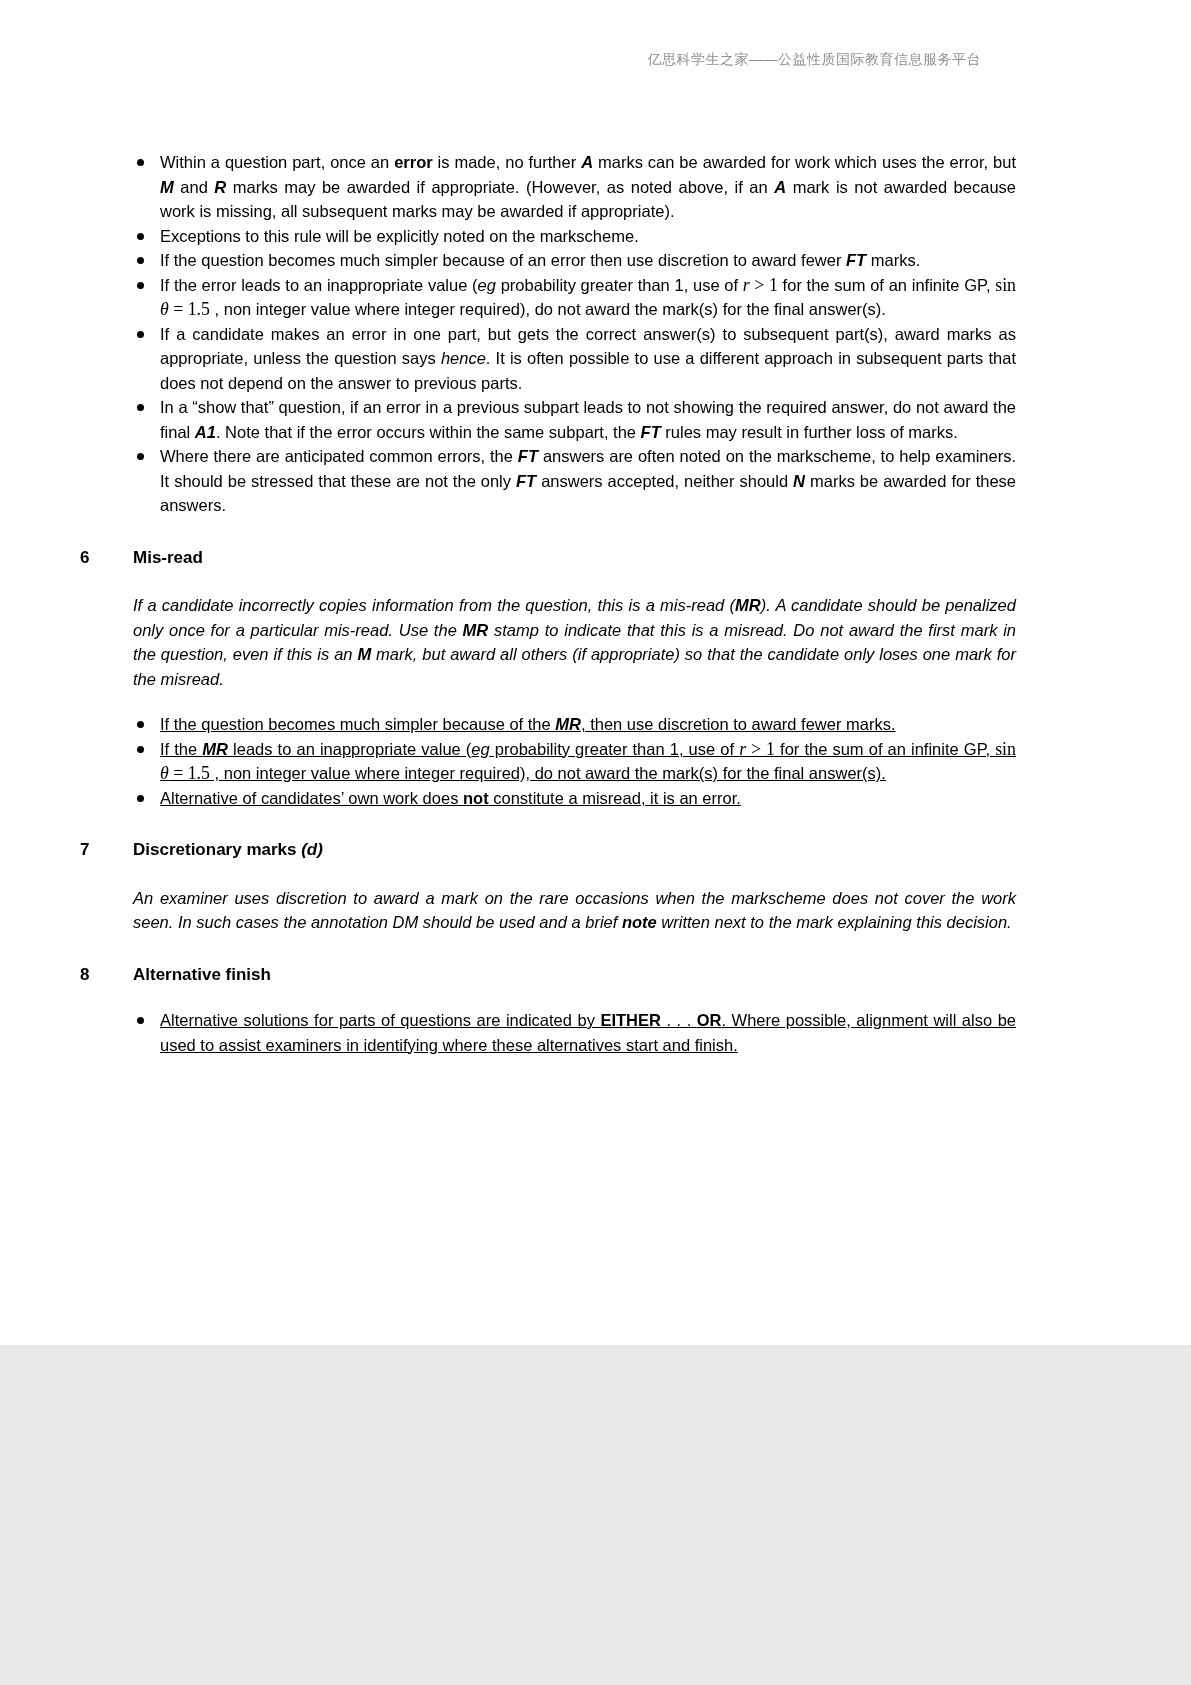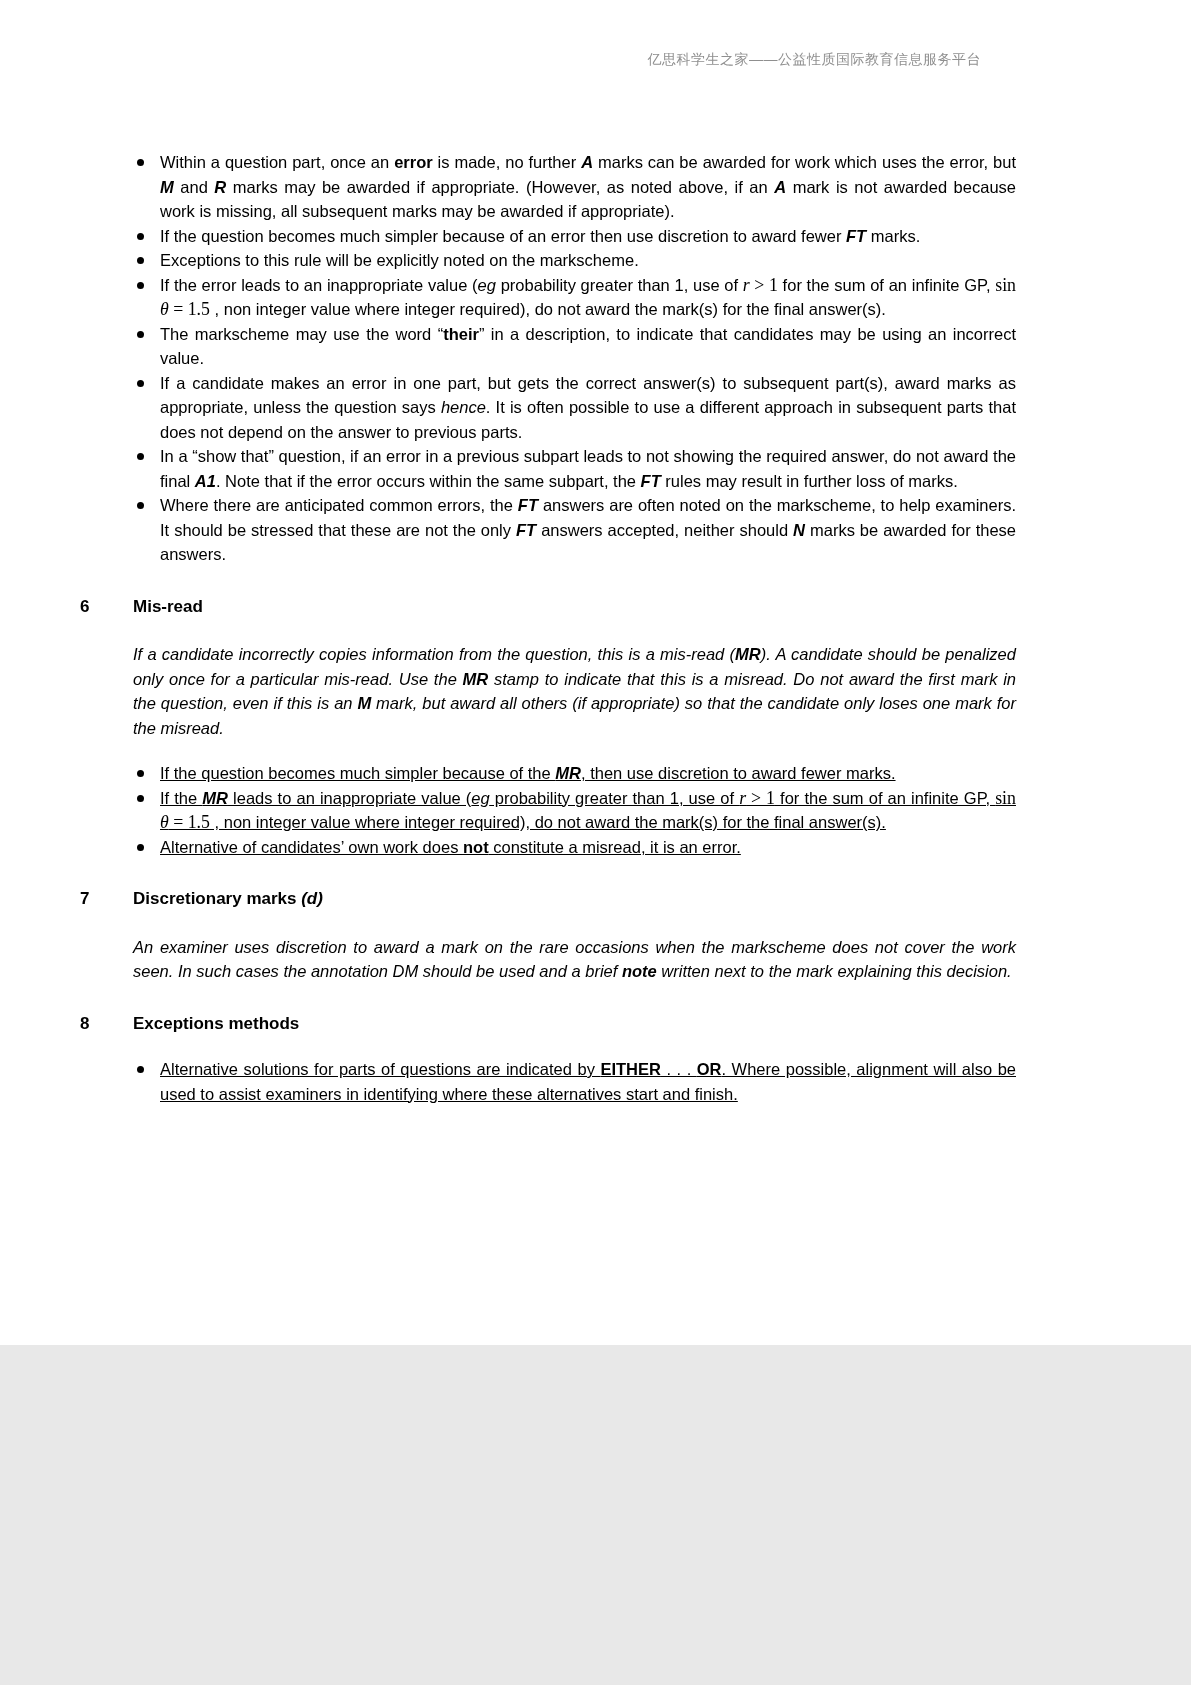--- a/index.html
+++ b/index.html
@@ -79,24 +79,23 @@
 <body>
 
 <div class="page">
 
   <div class="site-banner">亿思科学生之家——公益性质国际教育信息服务平台</div>
 
   <div class="content">
 
     <ul class="bullets">
       <li><span>Within a question part, once an </span><span class="b">error</span><span> is made, no further </span><span class="b i">A</span><span> marks can be awarded for work which uses the error, but </span><span class="b i">M</span><span> and </span><span class="b i">R</span><span> marks may be awarded if appropriate.  (However, as noted above, if an </span><span class="b i">A</span><span> mark is not awarded because work is missing, all subsequent marks may be awarded if appropriate).</span></li>
+      <li><span>Exceptions to this rule will be explicitly noted on the markscheme.</span></li>
       <li><span>If the question becomes much simpler because of an error then use discretion to award fewer </span><span class="b i">FT</span><span> marks.</span></li>
-      <li><span>Exceptions to this rule will be explicitly noted on the markscheme.</span></li>
       <li><span>If the error leads to an inappropriate value (</span><span class="i">eg</span><span> probability greater than 1, use of </span><span class="i m">r</span><span class="m"> &gt; 1</span><span> for the sum of an infinite GP, </span><span class="m">sin</span><span class="i m"> θ</span><span class="m"> = 1.5</span><span> , non integer value where integer required), do not award the mark(s) for the final answer(s).</span></li>
-      <li><span>The markscheme may use the word “</span><span class="b">their</span><span>” in a description, to indicate that candidates may be using an incorrect value.</span></li>
       <li><span>If a candidate makes an error in one part, but gets the correct answer(s) to subsequent part(s), award marks as appropriate, unless the question says </span><span class="i">hence</span><span>.  It is often possible to use a different approach in subsequent parts that does not depend on the answer to previous parts.</span></li>
       <li><span>In a “show that” question, if an error in a previous subpart leads to not showing the required answer, do not award the final </span><span class="b i">A1</span><span>.  Note that if the error occurs within the same subpart, the </span><span class="b i">FT</span><span> rules may result in further loss of marks.</span></li>
       <li><span>Where there are anticipated common errors, the </span><span class="b i">FT</span><span> answers are often noted on the markscheme, to help examiners.  It should be stressed that these are not the only </span><span class="b i">FT</span><span> answers accepted, neither should </span><span class="b i">N</span><span> marks be awarded for these answers.</span></li>
     </ul>
 
     <div class="section">
       <div class="sec-head">
         <span class="sec-num">6</span>
         <span class="sec-title"><span class="b">Mis-read</span></span>
       </div>
@@ -112,21 +111,21 @@
       <div class="sec-head">
         <span class="sec-num">7</span>
         <span class="sec-title"><span class="b">Discretionary marks </span><span class="b i">(d)</span></span>
       </div>
       <p class="para italic"><span>An examiner uses discretion to award a mark on the rare occasions when the markscheme does not cover the work seen.  In such cases the annotation DM should be used and a brief </span><span class="b">note</span><span> written next to the mark explaining this decision.</span></p>
     </div>
 
     <div class="section">
       <div class="sec-head">
         <span class="sec-num">8</span>
-        <span class="sec-title"><span class="b">Exceptions methods</span></span>
+        <span class="sec-title"><span class="b">Alternative finish</span></span>
       </div>
       <ul class="bullets">
         <li><span>Alternative solutions for parts of questions are indicated by </span><span class="b">EITHER</span><span> . . . </span><span class="b">OR</span><span>.  Where possible, alignment will also be used to assist examiners in identifying where these alternatives start and finish.</span></li>
       </ul>
     </div>
 
   </div>
 
   <div class="footer-link">eskedu.com</div>
 

